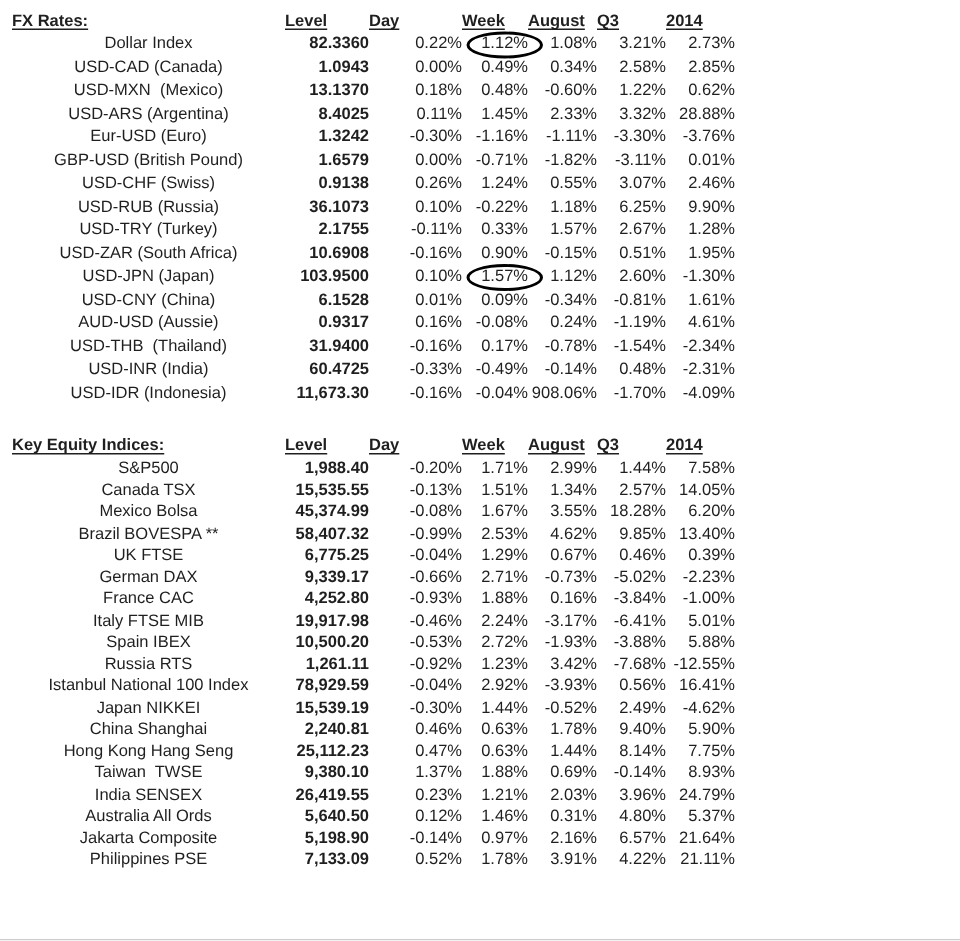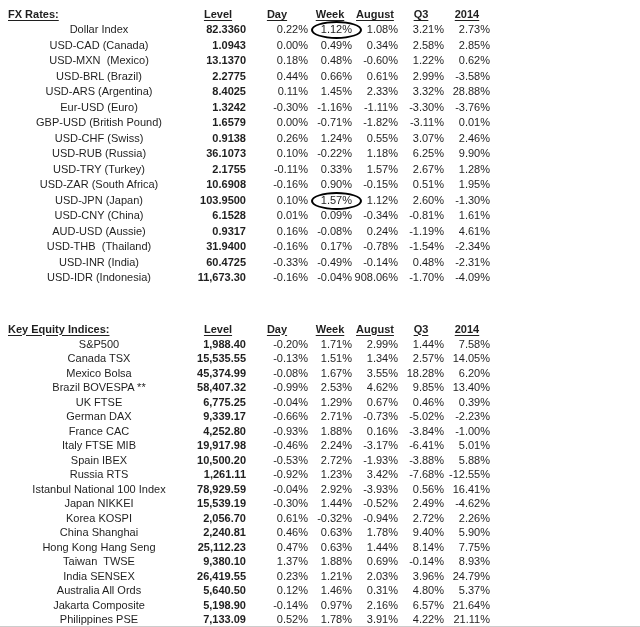--- a/index.html
+++ b/index.html
@@ -27,30 +27,30 @@
   table.rates th, table.rates td {
     padding: 0;
     font-size: 11px;
     vertical-align: middle;
     overflow: visible;
   }
   table.rates th {
     font-weight: bold;
     text-decoration: underline;
     text-underline-offset: 2px;
-    text-align: center;
+    text-align: left;
     height: 16px; line-height: 16px;
   }
   table.rates th.t-title { text-align: left; }
   table.rates td { text-align: right; }
   table.rates td.t-label { text-align: center; }
   table.rates td.t-level { font-weight: bold; }
   table.fx td     { height: 15.5px; line-height: 15.5px; }
   table.equity td { height: 14.5px; line-height: 14.5px; }
-  table.equity { margin-top: 35px; }
+  table.equity { margin-top: 19px; }
   .circle-annotation {
     display: inline-block;
     height: 13px; line-height: 13px;
     padding: 0 8px 1px 8px;
     margin: -2px -10px -2px 0;
     border: 2px solid #000000;
     border-radius: 50% / 50%;
     position: relative;
   }
   .bottom-rule {
@@ -106,29 +106,20 @@
         <tr>
           <td class="t-label">USD-MXN  (Mexico)</td>
           <td class="t-level">13.1370</td>
           <td>0.18%</td>
           <td>0.48%</td>
           <td>-0.60%</td>
           <td>1.22%</td>
           <td>0.62%</td>
         </tr>
       
-        <tr>
-          <td class="t-label">USD-BRL (Brazil)</td>
-          <td class="t-level">2.2775</td>
-          <td>0.44%</td>
-          <td>0.66%</td>
-          <td>0.61%</td>
-          <td>2.99%</td>
-          <td>-3.58%</td>
-        </tr>
       
         <tr>
           <td class="t-label">USD-ARS (Argentina)</td>
           <td class="t-level">8.4025</td>
           <td>0.11%</td>
           <td>1.45%</td>
           <td>2.33%</td>
           <td>3.32%</td>
           <td>28.88%</td>
         </tr>
@@ -387,29 +378,20 @@
         <tr>
           <td class="t-label">Japan NIKKEI</td>
           <td class="t-level">15,539.19</td>
           <td>-0.30%</td>
           <td>1.44%</td>
           <td>-0.52%</td>
           <td>2.49%</td>
           <td>-4.62%</td>
         </tr>
       
-        <tr>
-          <td class="t-label">Korea KOSPI</td>
-          <td class="t-level">2,056.70</td>
-          <td>0.61%</td>
-          <td>-0.32%</td>
-          <td>-0.94%</td>
-          <td>2.72%</td>
-          <td>2.26%</td>
-        </tr>
       
         <tr>
           <td class="t-label">China Shanghai</td>
           <td class="t-level">2,240.81</td>
           <td>0.46%</td>
           <td>0.63%</td>
           <td>1.78%</td>
           <td>9.40%</td>
           <td>5.90%</td>
         </tr>

